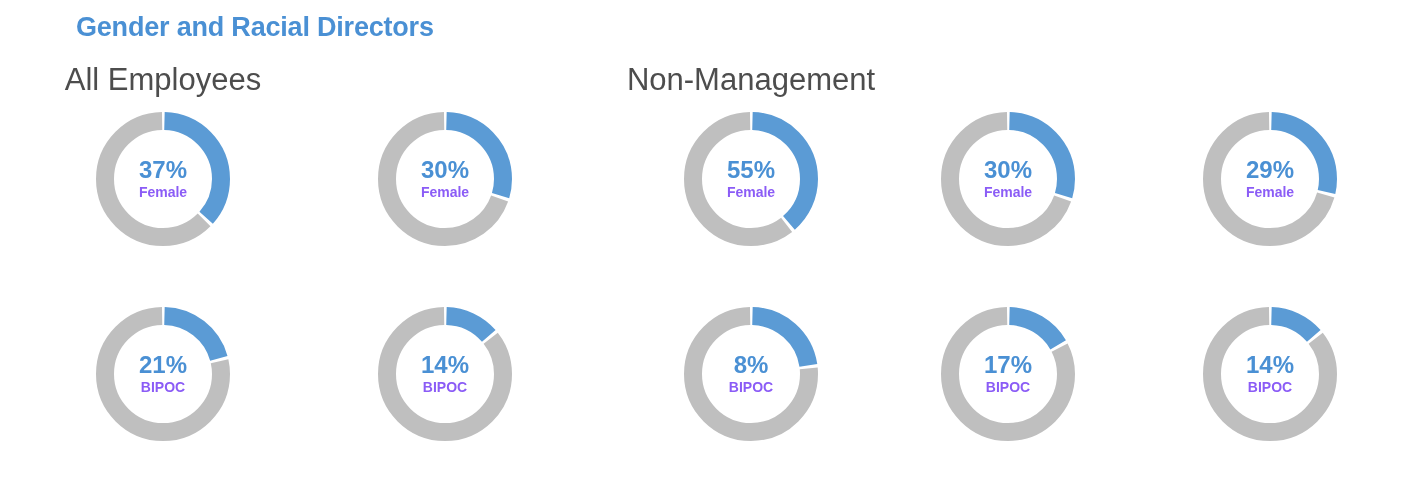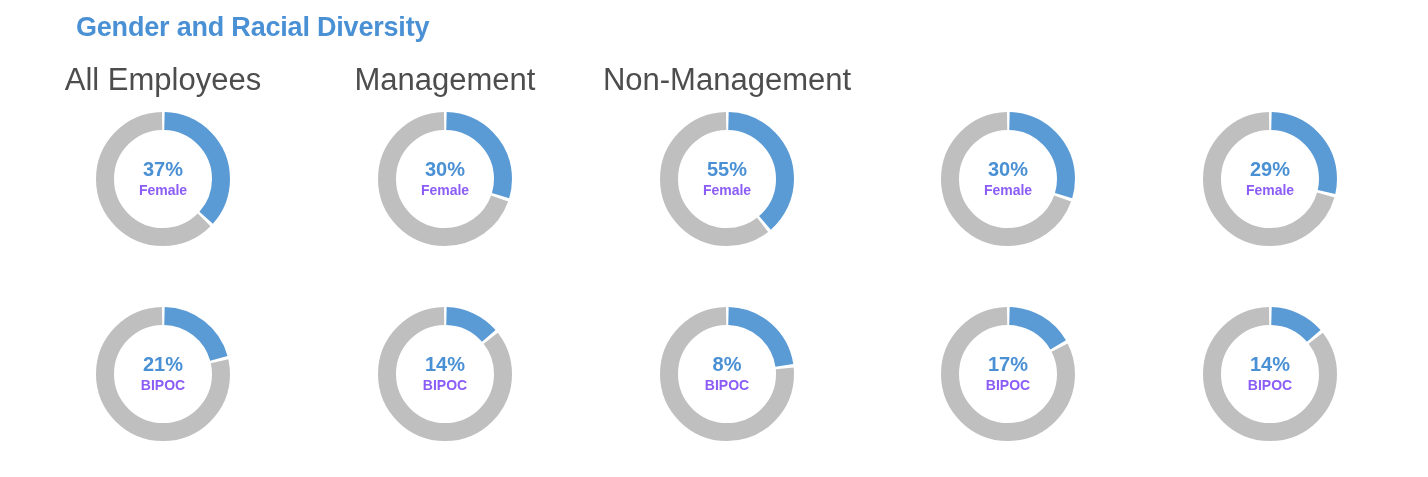--- a/index.html
+++ b/index.html
@@ -35,21 +35,21 @@
   }
 
   .column {
     position: absolute;
     top: 0;
     width: 282px;
     height: 415px;
   }
   .column.c0 { left: 22px; }
   .column.c1 { left: 304px; }
-  .column.c2 { left: 586px; }
+  .column.c2 { left: 610px; }
   .column.c3 { left: 867px; }
   .column.c4 { left: 1129px; }
 
   .col-header {
     position: absolute;
     top: 0;
     left: 0;
     width: 282px;
     text-align: center;
     font-size: 31px;
@@ -84,37 +84,37 @@
     top: 0;
     width: 150px;
     height: 150px;
     display: flex;
     flex-direction: column;
     align-items: center;
     justify-content: center;
     pointer-events: none;
   }
   .donut-value {
-    font-size: 20px;
+    font-size: 24px;
     font-weight: bold;
     color: #4a90d4;
     line-height: 1.05;
   }
   .donut-label {
     font-size: 14px;
     font-weight: bold;
     color: #8b5cf6;
     line-height: 1.3;
     margin-top: 1px;
   }
 </style>
 </head>
 <body>
 
-<div id="page-title">Gender and Racial Diversity</div>
+<div id="page-title">Gender and Racial Directors</div>
 
 <div class="columns">
 
   <div class="column c0">
     <div class="col-header">All Employees</div>
     <div class="donut-wrap row0">
       <div class="donut">
         <svg viewBox="0 0 150 150">
           <circle class="ring-bg" cx="75" cy="75" r="58" fill="none" stroke="#bfbfbf" stroke-width="18" transform="rotate(-90 75 75)" stroke-dasharray="226.58759112434208 137.83715669207393" stroke-dashoffset="-136.33715669207393"></circle>
           <circle class="ring-fg" cx="75" cy="75" r="58" fill="none" stroke="#5b9bd5" stroke-width="18" transform="rotate(-90 75 75)" stroke-dasharray="131.83715669207393 232.58759112434208" stroke-dashoffset="-1.5"></circle>
@@ -133,21 +133,20 @@
         </svg>
         <div class="donut-center">
           <div class="donut-value">21%</div>
           <div class="donut-label">BIPOC</div>
         </div>
       </div>
     </div>
   </div>
 
   <div class="column c1">
-    <div class="col-header">Management</div>
     <div class="donut-wrap row0">
       <div class="donut">
         <svg viewBox="0 0 150 150">
           <circle class="ring-bg" cx="75" cy="75" r="58" fill="none" stroke="#bfbfbf" stroke-width="18" transform="rotate(-90 75 75)" stroke-dasharray="252.09732347149122 112.3274243449248" stroke-dashoffset="-110.82742434492481"></circle>
           <circle class="ring-fg" cx="75" cy="75" r="58" fill="none" stroke="#5b9bd5" stroke-width="18" transform="rotate(-90 75 75)" stroke-dasharray="106.32742434492481 258.0973234714912" stroke-dashoffset="-1.5"></circle>
         </svg>
         <div class="donut-center">
           <div class="donut-value">30%</div>
           <div class="donut-label">Female</div>
         </div>

